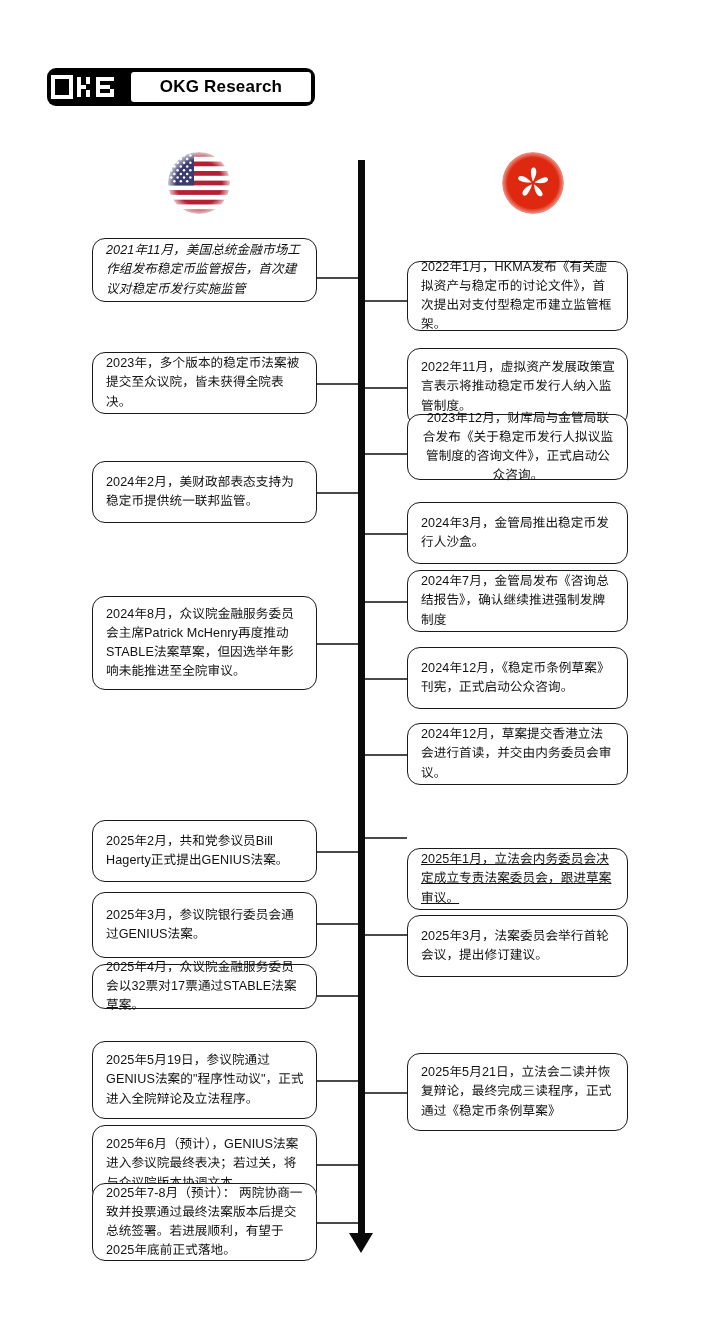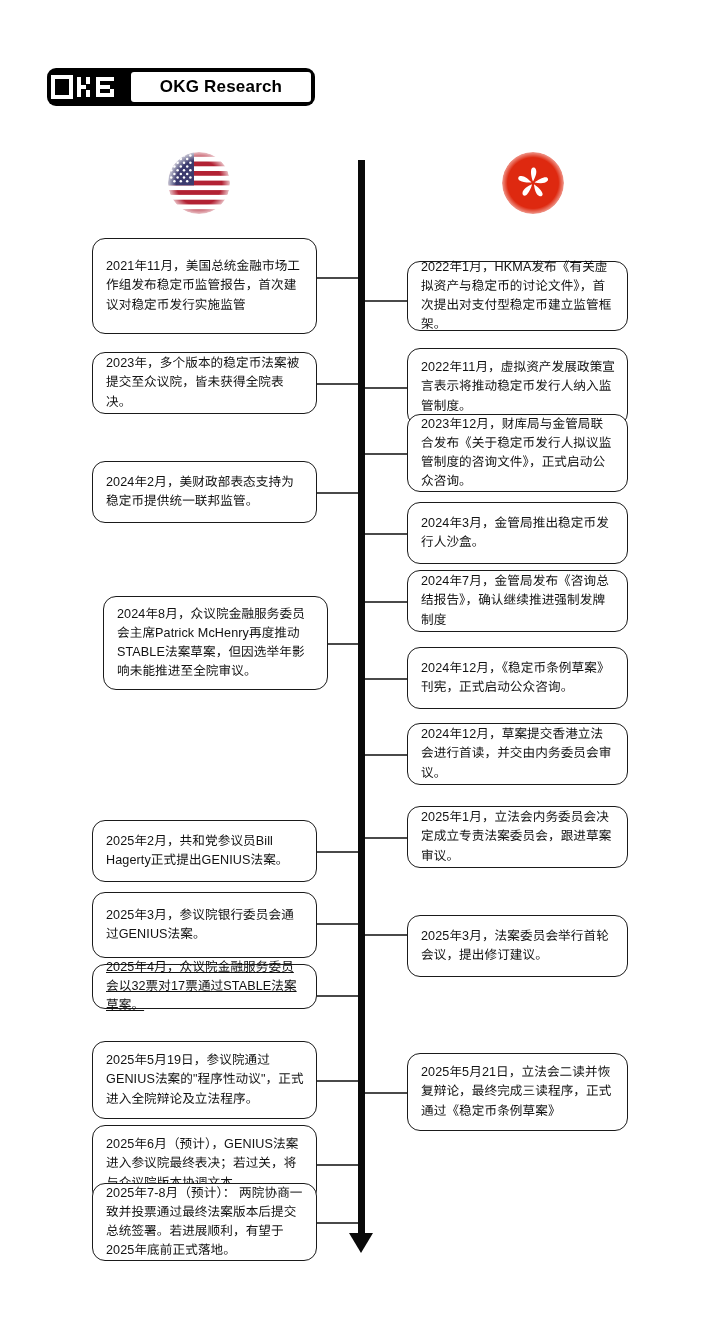--- a/index.html
+++ b/index.html
@@ -243,74 +243,74 @@
     <div class="connector" style="top: 453px; left: 365px; width: 42px;"></div>
     <div class="connector" style="top: 533px; left: 365px; width: 42px;"></div>
     <div class="connector" style="top: 601px; left: 365px; width: 42px;"></div>
     <div class="connector" style="top: 678px; left: 365px; width: 42px;"></div>
     <div class="connector" style="top: 754px; left: 365px; width: 42px;"></div>
     <div class="connector" style="top: 837px; left: 365px; width: 42px;"></div>
     <div class="connector" style="top: 934px; left: 365px; width: 42px;"></div>
     <div class="connector" style="top: 1092px; left: 365px; width: 42px;"></div>
   </div>
 <div id="events-left">
-    <div class="event-box col-left" style="top: 238px; height: 96px;">
+    <div class="event-box col-left" style="top: 238px; height: 64px; font-style: italic;">
       <span>2021年11月，美国总统金融市场工作组发布稳定币监管报告，首次建议对稳定币发行实施监管</span>
     </div>
     <div class="event-box col-left" style="top: 352px; height: 62px;">
       <span> 2023年，多个版本的稳定币法案被提交至众议院，皆未获得全院表决。</span>
     </div>
     <div class="event-box col-left" style="top: 461px; height: 62px;">
       <span>2024年2月，美财政部表态支持为稳定币提供统一联邦监管。</span>
     </div>
-    <div class="event-box col-left" style="top: 596px; height: 94px; margin-left: 11px;">
+    <div class="event-box col-left" style="top: 596px; height: 94px;">
       <span>2024年8月，众议院金融服务委员会主席Patrick McHenry再度推动STABLE法案草案，但因选举年影响未能推进至全院审议。</span>
     </div>
     <div class="event-box col-left" style="top: 820px; height: 62px;">
       <span>2025年2月，共和党参议员Bill Hagerty正式提出GENIUS法案。</span>
     </div>
     <div class="event-box col-left" style="top: 892px; height: 66px;">
       <span>2025年3月，参议院银行委员会通过GENIUS法案。</span>
     </div>
-    <div class="event-box col-left" style="top: 964px; height: 45px; text-decoration: underline;">
+    <div class="event-box col-left" style="top: 964px; height: 45px;">
       <span>2025年4月，众议院金融服务委员会以32票对17票通过STABLE法案草案。</span>
     </div>
     <div class="event-box col-left" style="top: 1041px; height: 78px;">
       <span>2025年5月19日，参议院通过GENIUS法案的"程序性动议"，正式进入全院辩论及立法程序。</span>
     </div>
     <div class="event-box col-left" style="top: 1125px; height: 78px;">
       <span>2025年6月（预计），GENIUS法案进入参议院最终表决；若过关，将与众议院版本协调文本。</span>
     </div>
     <div class="event-box col-left" style="top: 1183px; height: 78px; justify-content: center;">
       <span>2025年7-8月（预计）： 两院协商一致并投票通过最终法案版本后提交总统签署。若进展顺利，有望于2025年底前正式落地。</span>
     </div>
   </div>
 <div id="events-right">
     <div class="event-box col-right" style="top: 261px; height: 70px;">
       <span>2022年1月，HKMA发布《有关虚拟资产与稳定币的讨论文件》，首次提出对支付型稳定币建立监管框架。</span>
     </div>
     <div class="event-box col-right" style="top: 348px; height: 78px;">
       <span>2022年11月，虚拟资产发展政策宣言表示将推动稳定币发行人纳入监管制度。</span>
     </div>
-    <div class="event-box col-right" style="top: 414px; height: 78px;">
+    <div class="event-box col-right" style="top: 414px; height: 66px; text-align: center;">
       <span>2023年12月，财库局与金管局联合发布《关于稳定币发行人拟议监管制度的咨询文件》，正式启动公众咨询。</span>
     </div>
     <div class="event-box col-right" style="top: 502px; height: 62px;">
       <span>2024年3月，金管局推出稳定币发行人沙盒。</span>
     </div>
     <div class="event-box col-right" style="top: 570px; height: 62px;">
       <span>2024年7月，金管局发布《咨询总结报告》，确认继续推进强制发牌制度</span>
     </div>
     <div class="event-box col-right" style="top: 647px; height: 62px;">
       <span>2024年12月，《稳定币条例草案》刊宪，正式启动公众咨询。</span>
     </div>
     <div class="event-box col-right" style="top: 723px; height: 62px;">
       <span>2024年12月，草案提交香港立法会进行首读，并交由内务委员会审议。</span>
     </div>
-    <div class="event-box col-right" style="top: 806px; height: 62px;">
+    <div class="event-box col-right" style="top: 848px; height: 62px; text-decoration: underline;">
       <span>2025年1月，立法会内务委员会决定成立专责法案委员会，跟进草案审议。</span>
     </div>
     <div class="event-box col-right" style="top: 903px; height: 62px; margin-top: 12px;">
       <span>2025年3月，法案委员会举行首轮会议，提出修订建议。</span>
     </div>
     <div class="event-box col-right" style="top: 1053px; height: 78px;">
       <span>2025年5月21日，立法会二读并恢复辩论，最终完成三读程序，正式通过《稳定币条例草案》</span>
     </div>
   </div>
 

